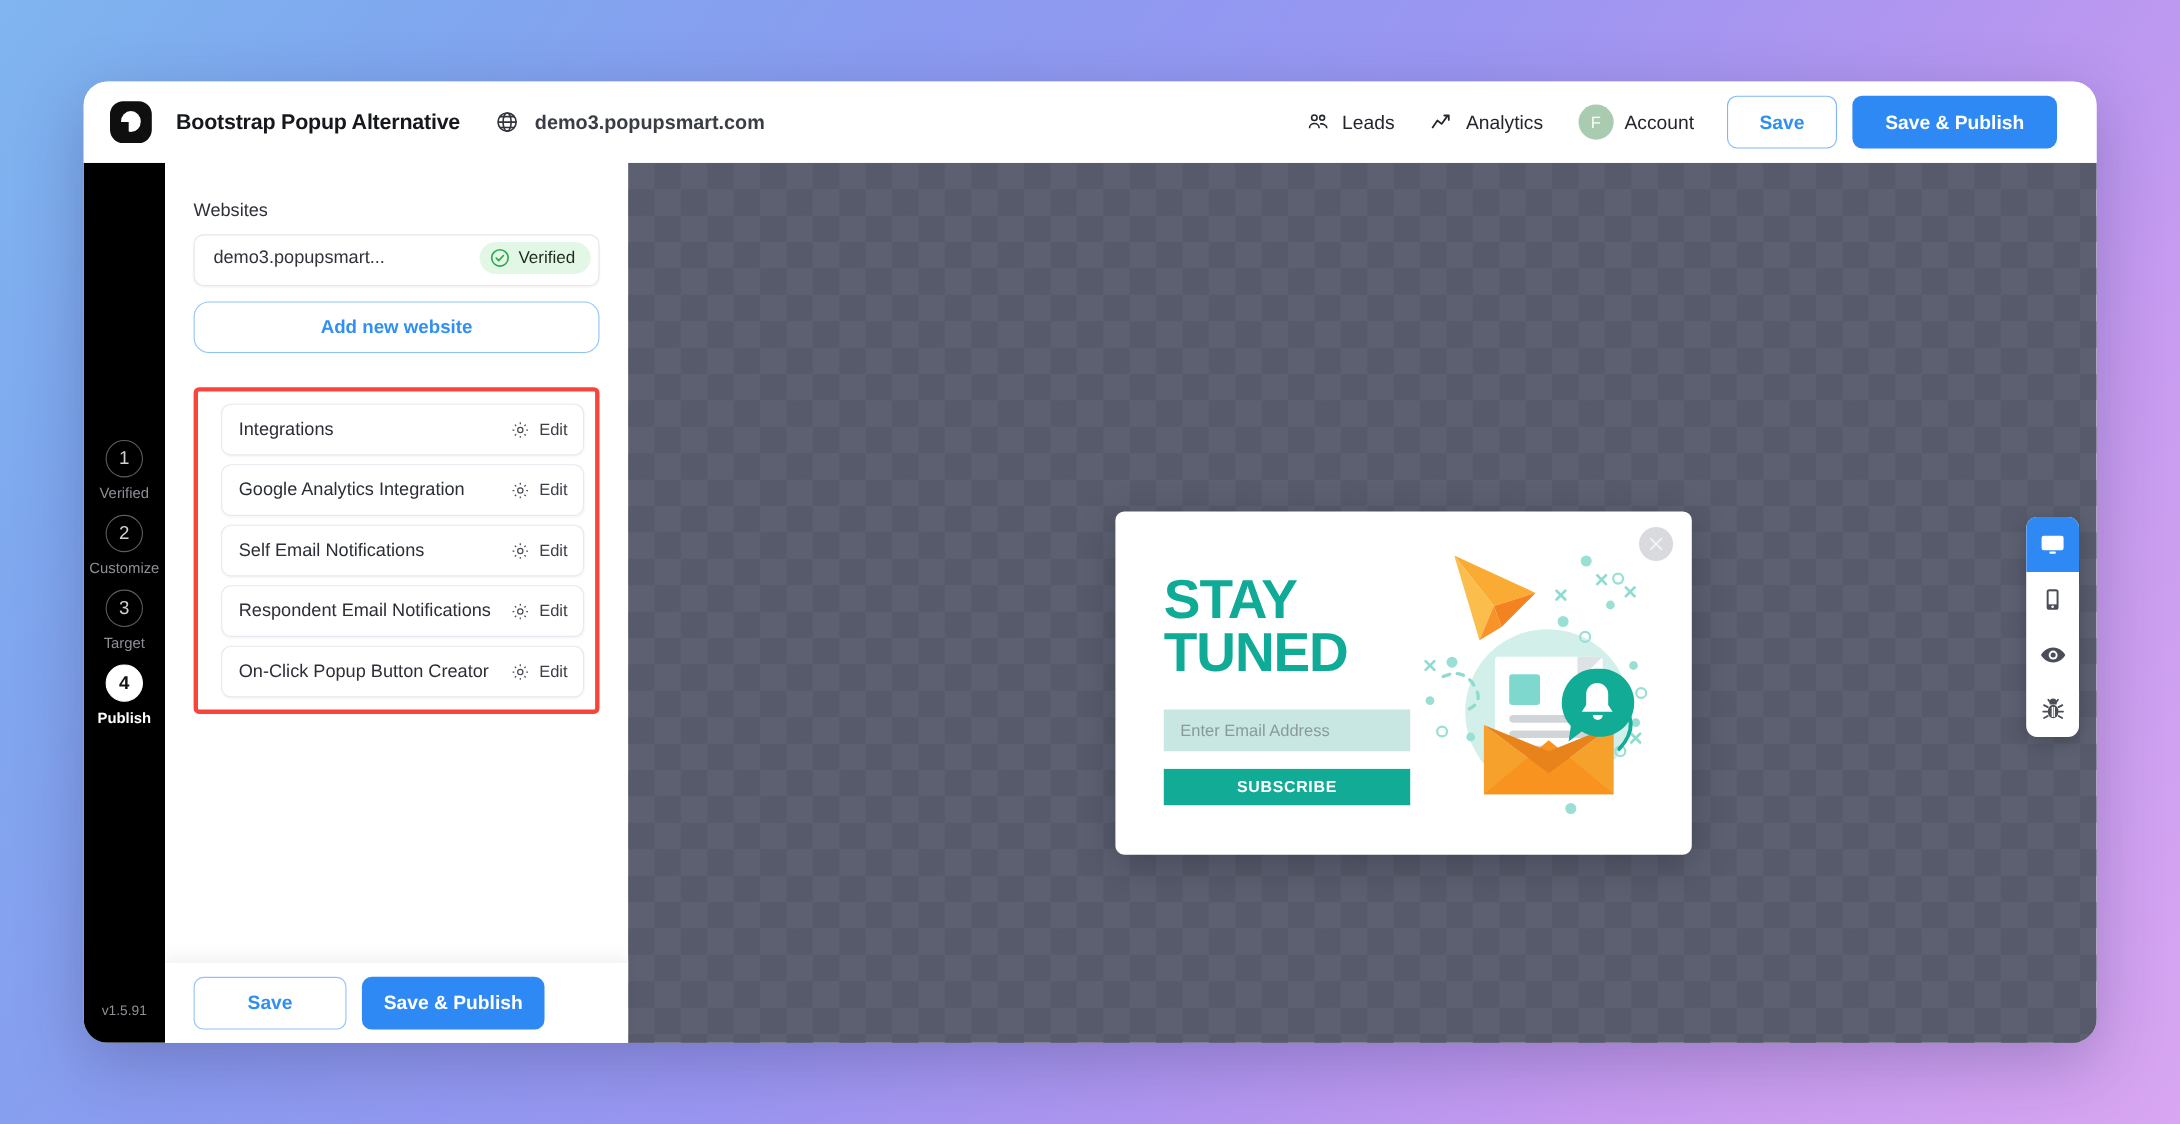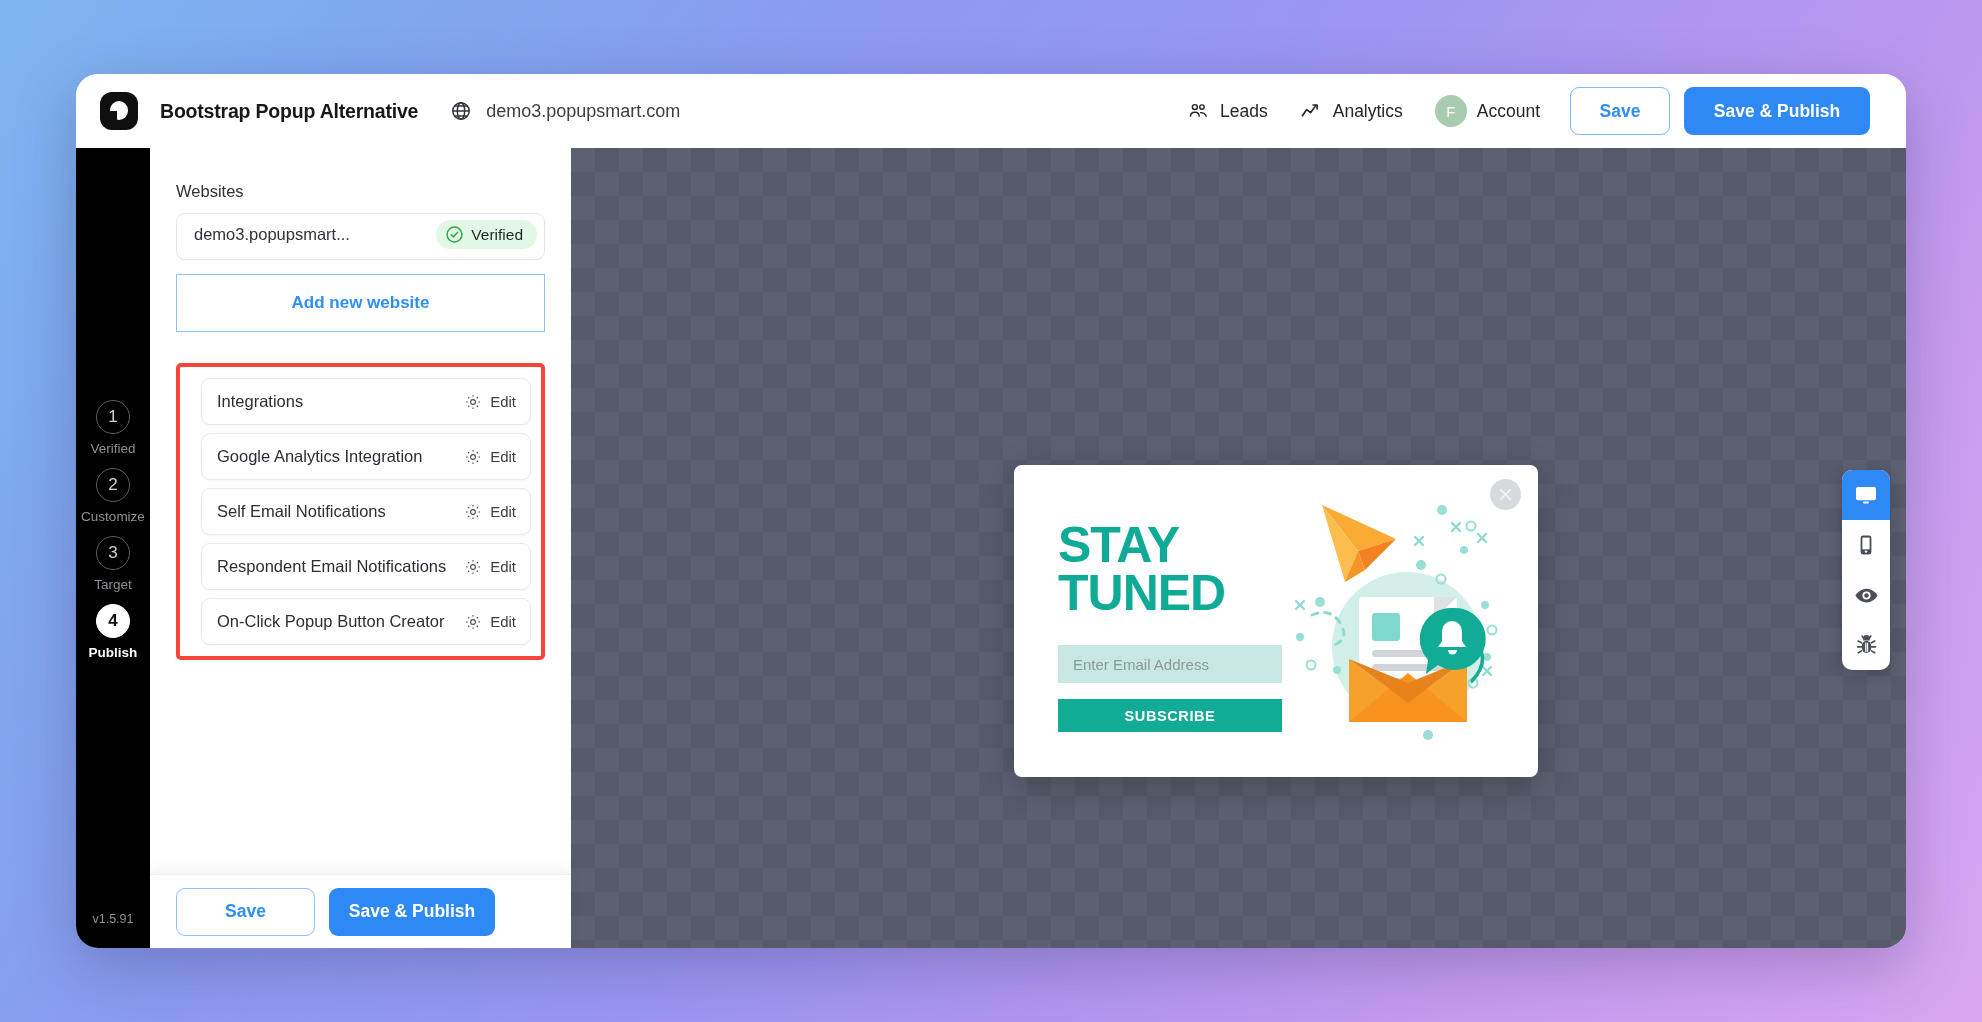--- a/index.html
+++ b/index.html
@@ -60,21 +60,21 @@
     margin-left: 22px;
     font-size: 19.5px; font-weight: 700;
     color: #16181d; letter-spacing: -.2px;
     white-space: nowrap;
   }
   .domain-chip {
     margin-left: 32px;
     display: flex; align-items: center; gap: 14px;
   }
   .domain-chip .dm-text {
-    font-size: 18px; color: #3a3d45;
+    font-size: 18px; color: #3a3d45; font-weight: bold;
   }
   .globe-ico { width: 22px; height: 22px; display:block; }
 
   .header-right {
     margin-left: auto;
     display: flex; align-items: center; gap: 0;
     padding-right: 36px;
   }
   .hdr-link {
     display: flex; align-items: center; gap: 10px;
@@ -172,22 +172,22 @@
     margin-left: auto;
     display: flex; align-items: center; gap: 7px;
     background: #e3f7e6; border-radius: 20px;
     padding: 5px 14px 5px 9px;
   }
   .verified-pill .vp-text { font-size: 15.5px; color: #1d2a20; }
   .check-ico { width: 19px; height: 19px; display: block; }
 
   .btn-add-site {
     margin-top: 14px;
-    height: 58px; width: 100%;
-    border: 1.3px solid #8fc2fb; border-radius: 0;
+    height: 47px; width: 100%;
+    border: 1.3px solid #8fc2fb; border-radius: 14px;
     background: #fff; color: #2f8ff5;
     font-size: 17px; font-weight: 600;
     display: flex; align-items: center; justify-content: center;
     cursor: pointer;
   }
 
   
   .integr-highlight {
     margin-top: 31px;
     border: 4px solid #f9443c;

